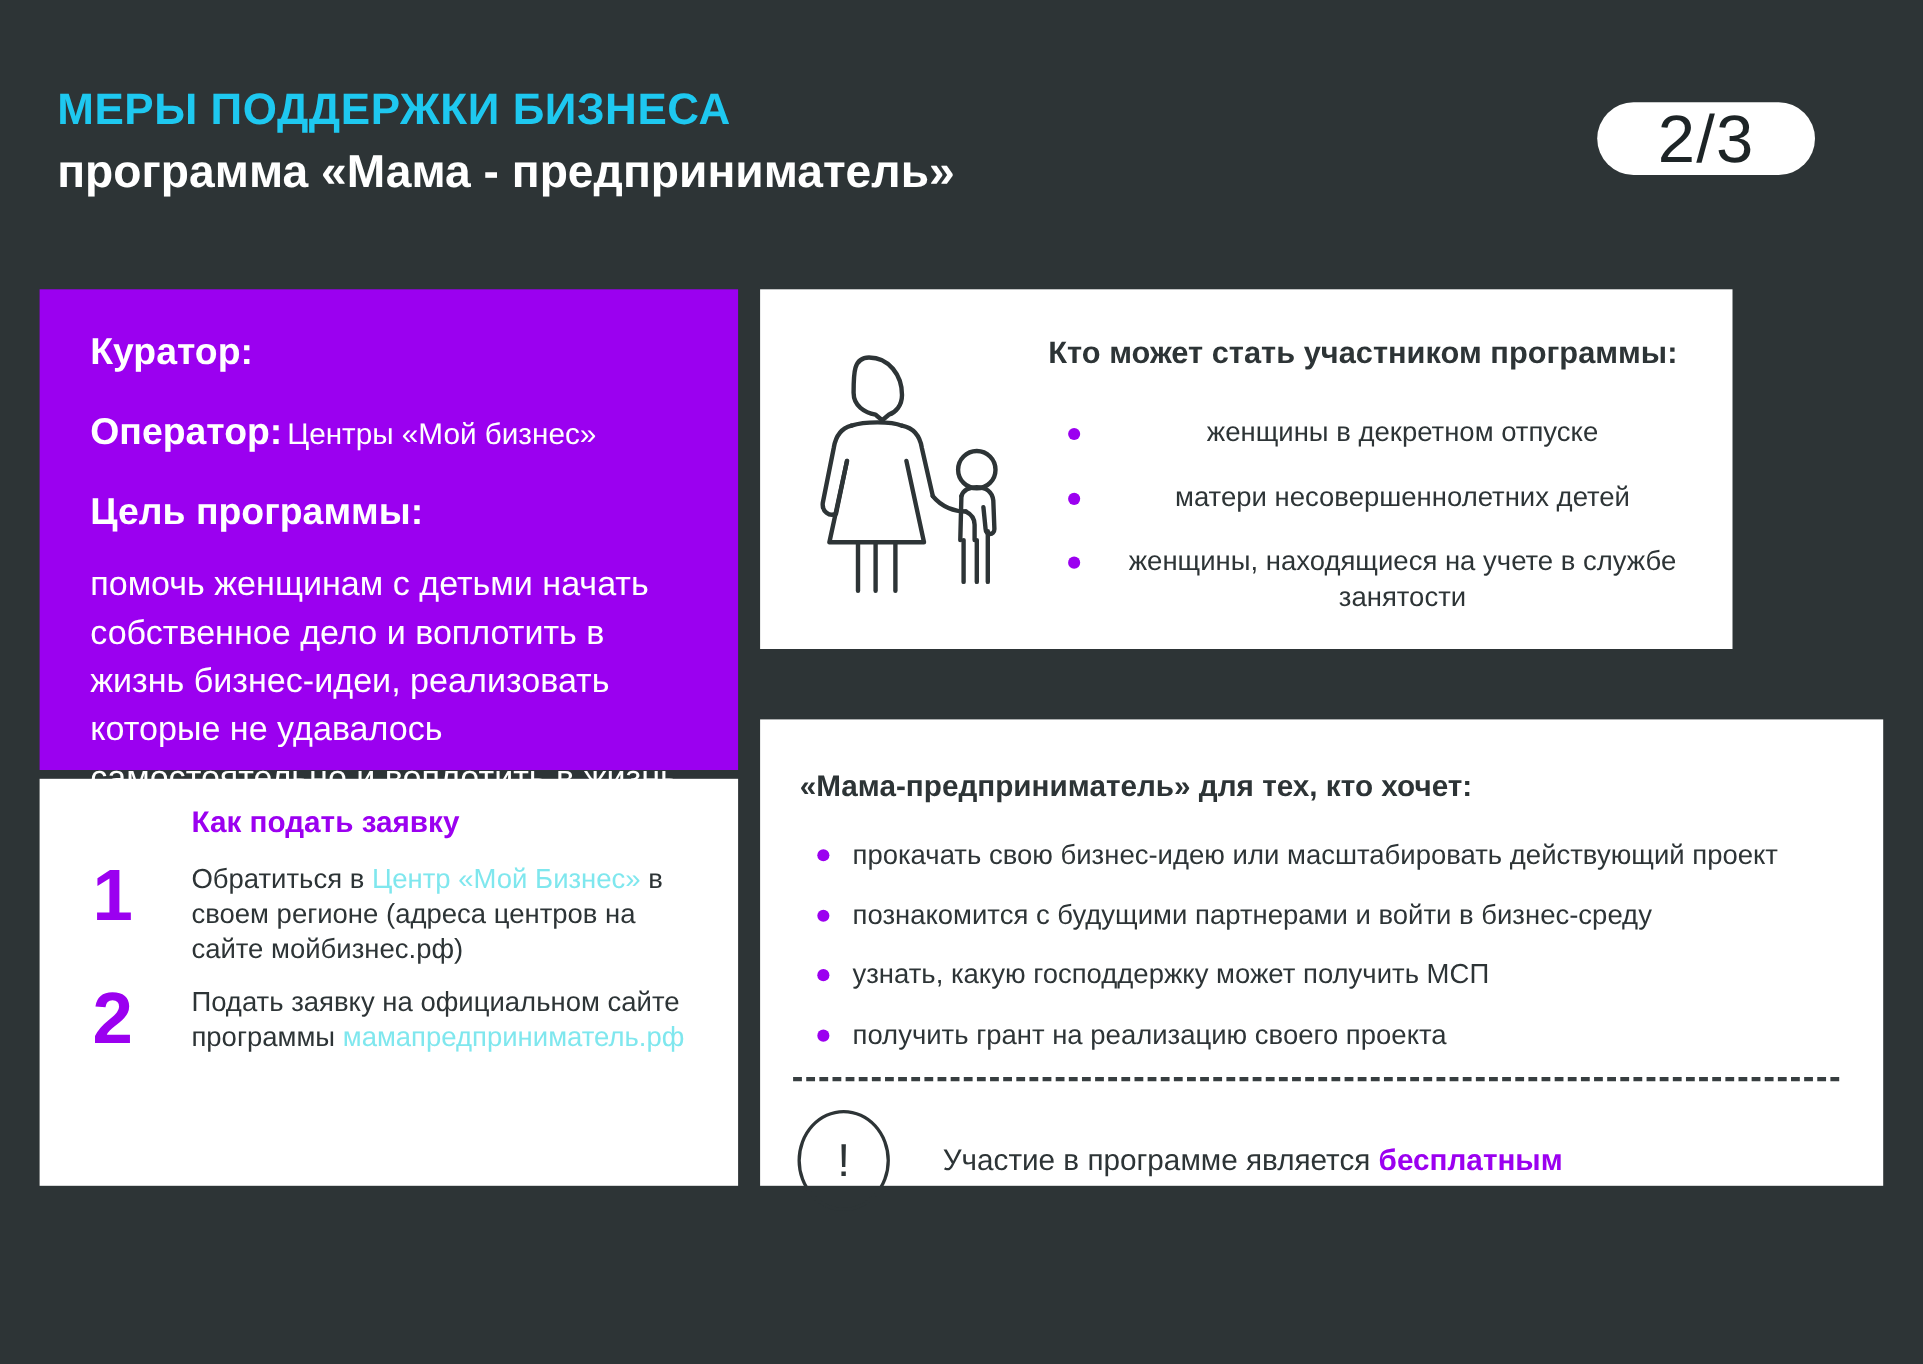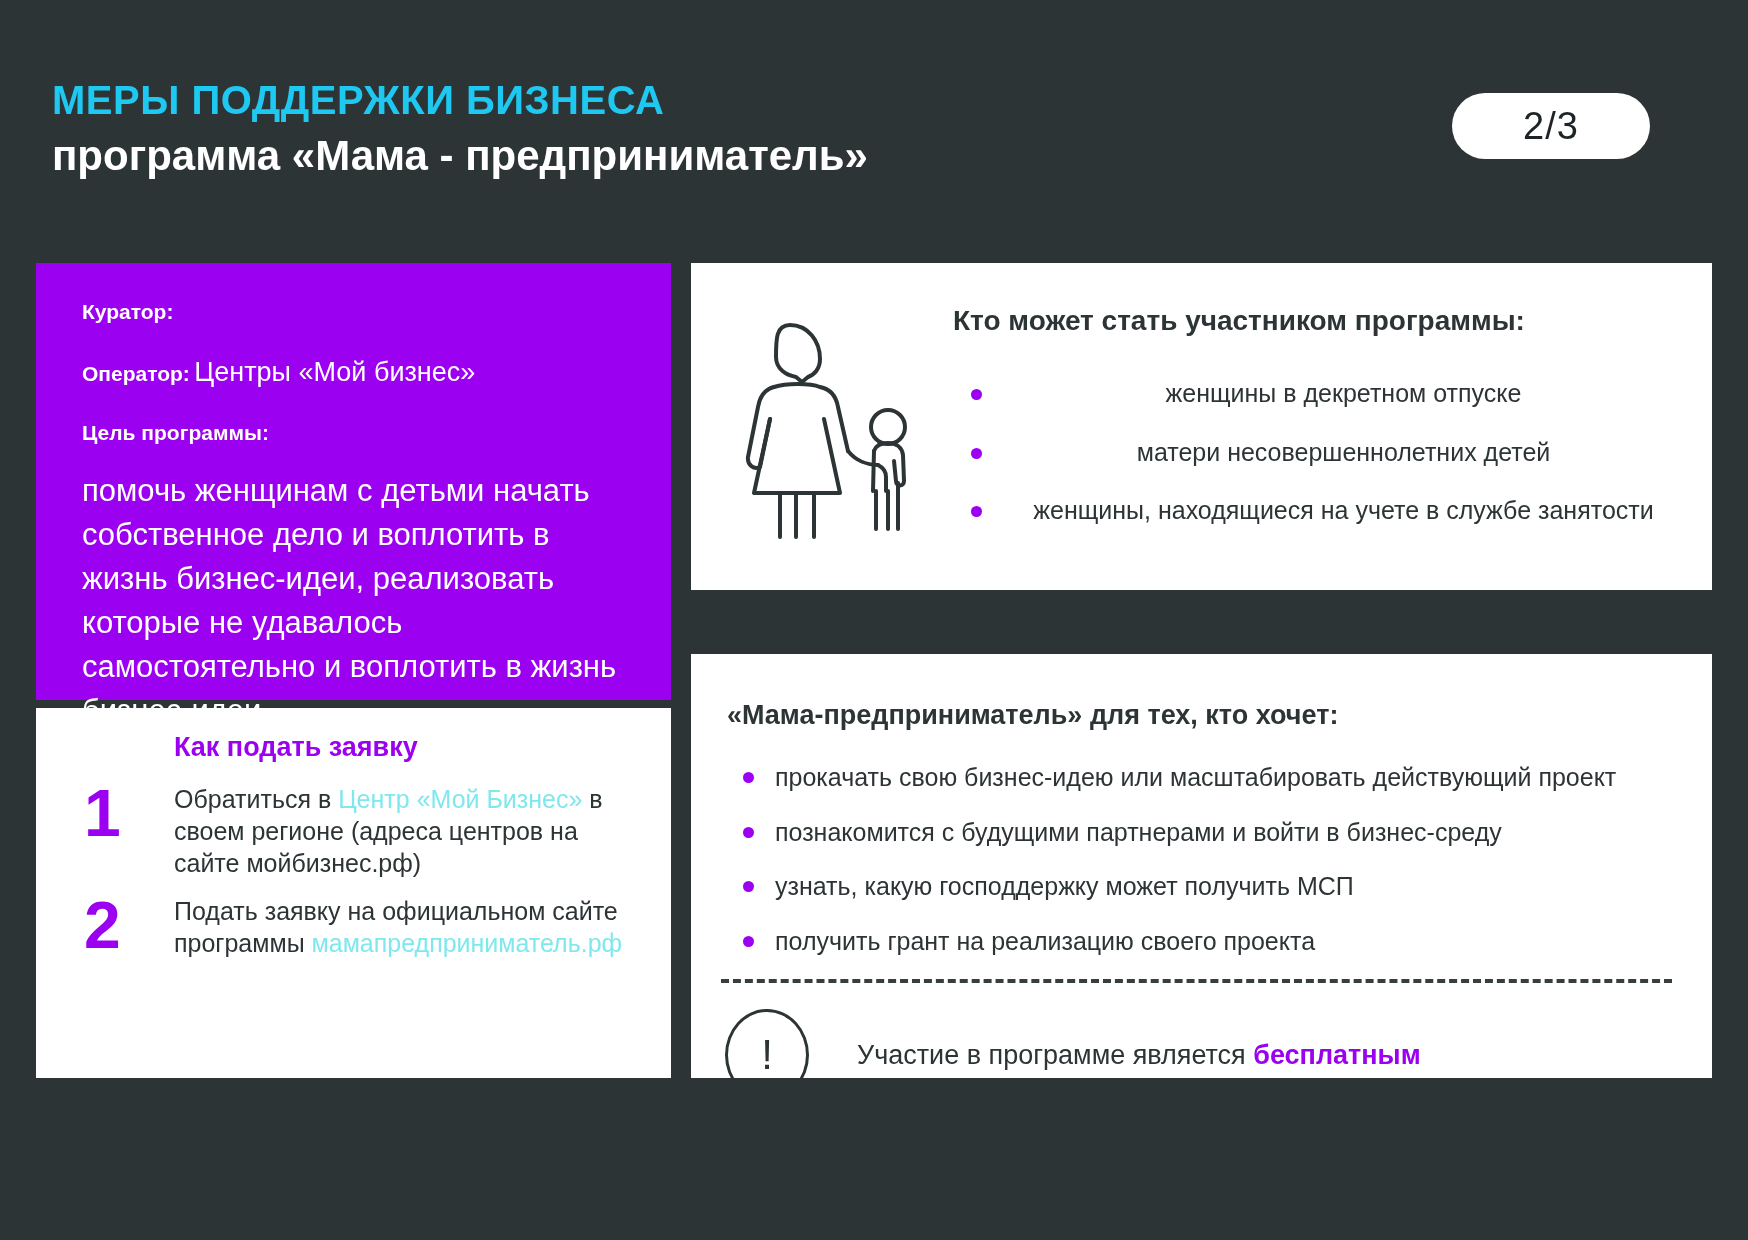--- a/index.html
+++ b/index.html
@@ -19,35 +19,35 @@
   }
   .title {
     color: #ffffff; font-size: 42px; font-weight: bold;
     line-height: 1.15; margin-top: 10px; white-space: nowrap;
   }
   .page-badge {
     position: absolute; right: 98px; top: 93px;
     width: 198px; height: 66px; border-radius: 33px;
     background: #ffffff; color: #1d2426;
     display: flex; align-items: center; justify-content: center;
-    font-size: 38px; letter-spacing: 1px;
+    font-size: 61px; letter-spacing: 1px;
   }
 
   
   .card { position: absolute; background: #ffffff; }
   .card-purple { background: #9b00f0; }
 
   #purple-card { left: 36px; top: 263px; width: 635px; height: 437px; }
   #apply-card  { left: 36px; top: 708px; width: 635px; height: 370px; }
-  #who-card    { left: 691px; top: 263px; width: 1021px; height: 327px; }
+  #who-card    { left: 691px; top: 263px; width: 884px; height: 327px; }
   #wants-card  { left: 691px; top: 654px; width: 1021px; height: 424px; }
 
   
   .pc-inner { padding: 36px 46px 0 46px; color: #ffffff; }
-  .pc-strong { font-size: 21px; font-weight: bold; line-height: 1.25; }
+  .pc-strong { font-size: 34px; font-weight: bold; line-height: 1.25; }
   .pc-reg { font-size: 27px; font-weight: normal; line-height: 1.3; }
   .pc-row { margin-bottom: 30px; }
   .pc-goal-body {
     font-size: 31px; line-height: 1.42; margin-top: 22px; font-weight: normal;
   }
 
   
   .apply-inner { padding: 24px 34px 0 34px; }
   .apply-title {
     color: #9b00f0; font-size: 27px; font-weight: bold;

